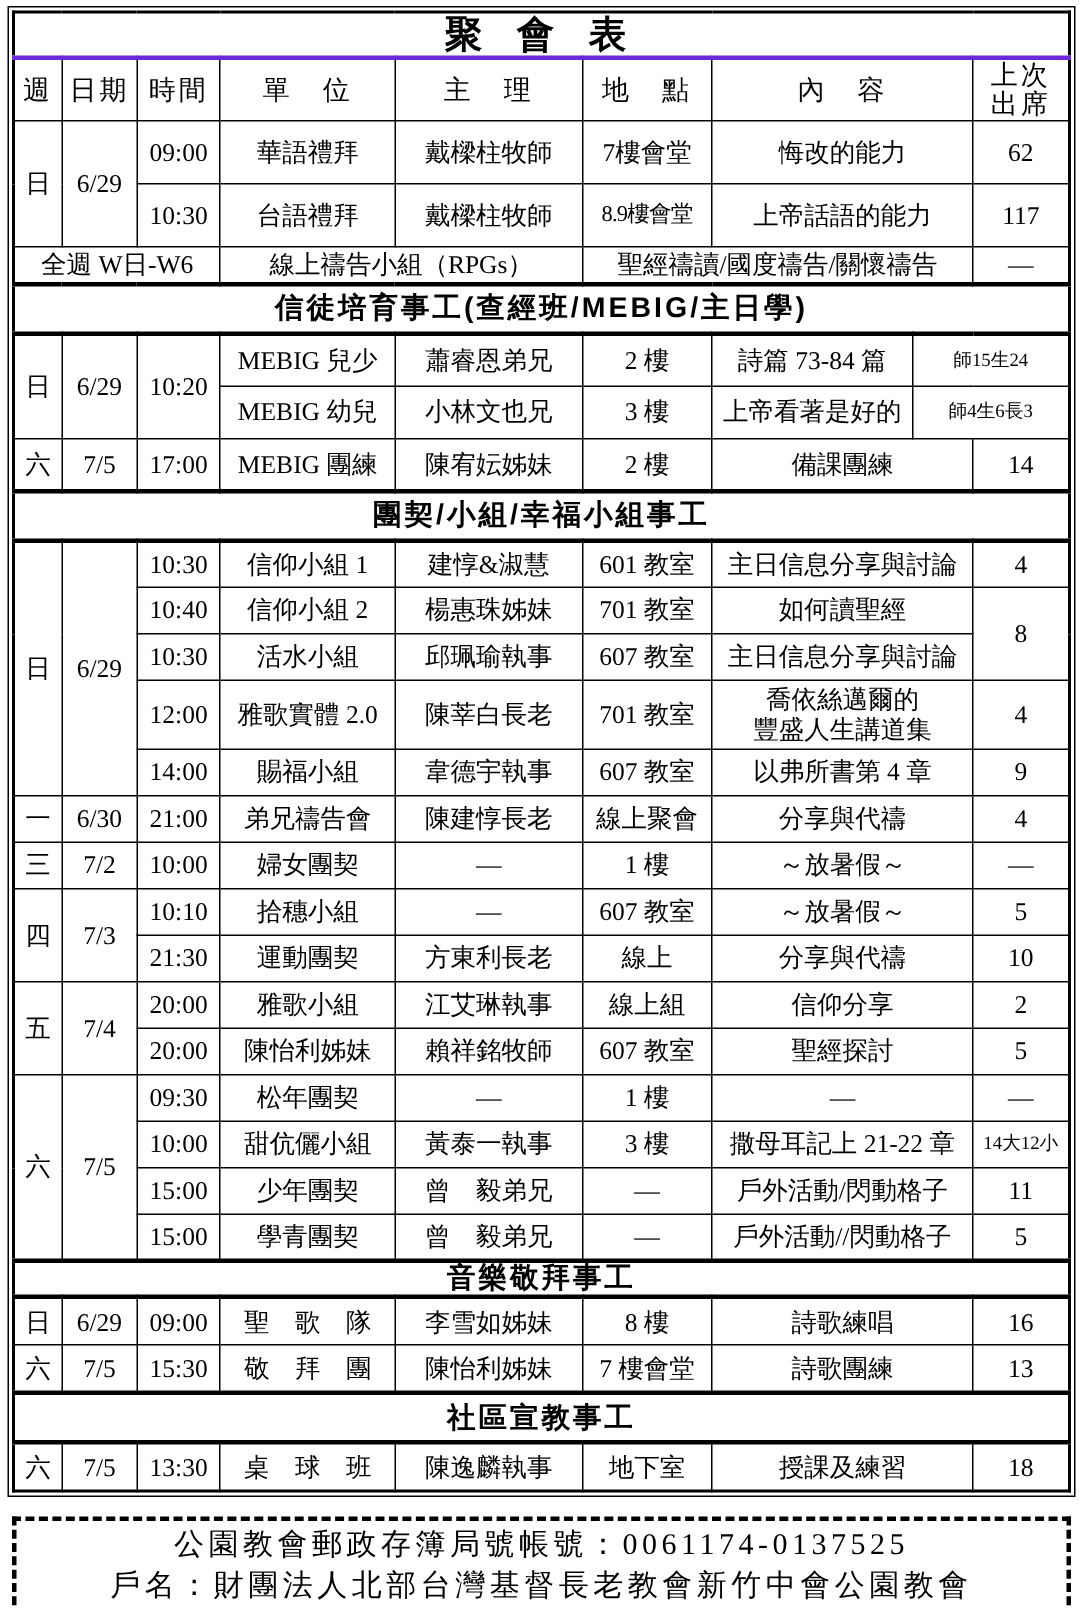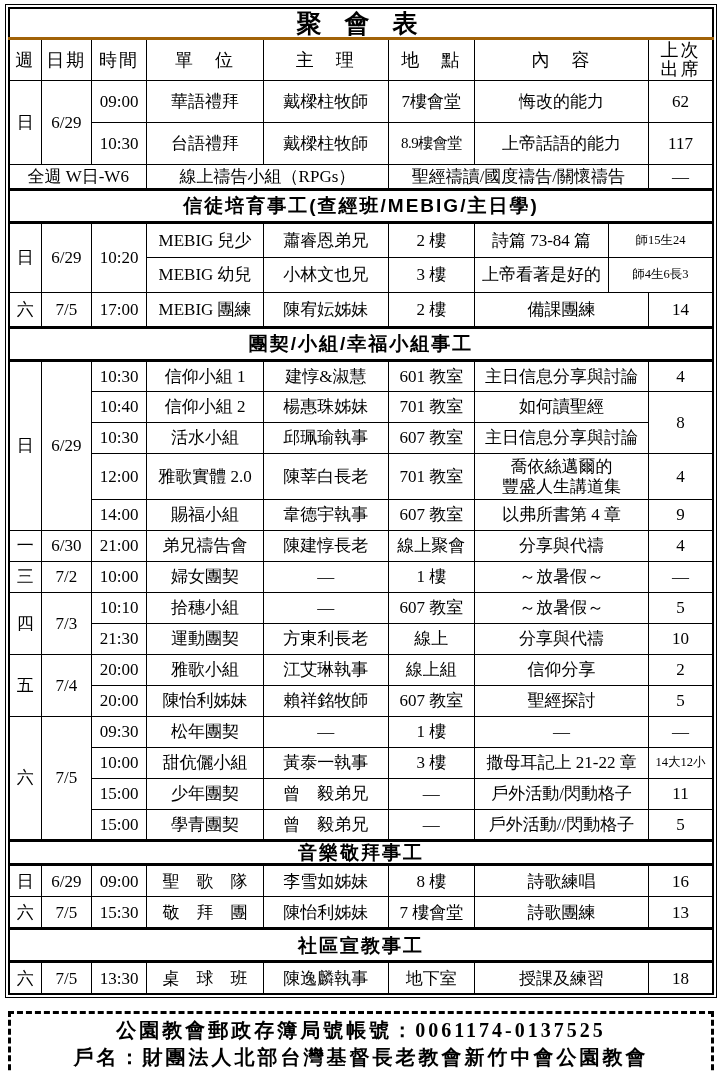--- a/index.html
+++ b/index.html
@@ -28,21 +28,21 @@
     font-weight:normal;
     line-height:1.12;
     white-space:pre-line;
     overflow:hidden;
   }
   tr.title th{
     font-family:"Liberation Sans","DejaVu Sans",sans-serif;
     font-weight:bold;
     font-size:25px;
     letter-spacing:8px;
-    border-bottom:3px solid #a16207;
+    border-bottom:3px solid #6d28d9;
   }
   tr.header th{
     font-size:18px;
     letter-spacing:2px;
   }
   tr.section th{
     font-family:"Liberation Sans","DejaVu Sans",sans-serif;
     font-weight:bold;
     font-size:19px;
     letter-spacing:2px;
@@ -65,21 +65,20 @@
   .footer-box{
     margin:13px 8px 0 8px;
     border:3px dashed #000;
     padding:3px 6px 5px 6px;
     text-align:center;
   }
   .footer-line{
     font-size:20px;
     letter-spacing:3px;
     line-height:1.35;
-    font-weight:bold;
   }
 </style>
 </head>
 <body>
 
 <div class="table-wrap">
   <table>
     <colgroup>
       <col style="width:32px">
         <col style="width:50px">

